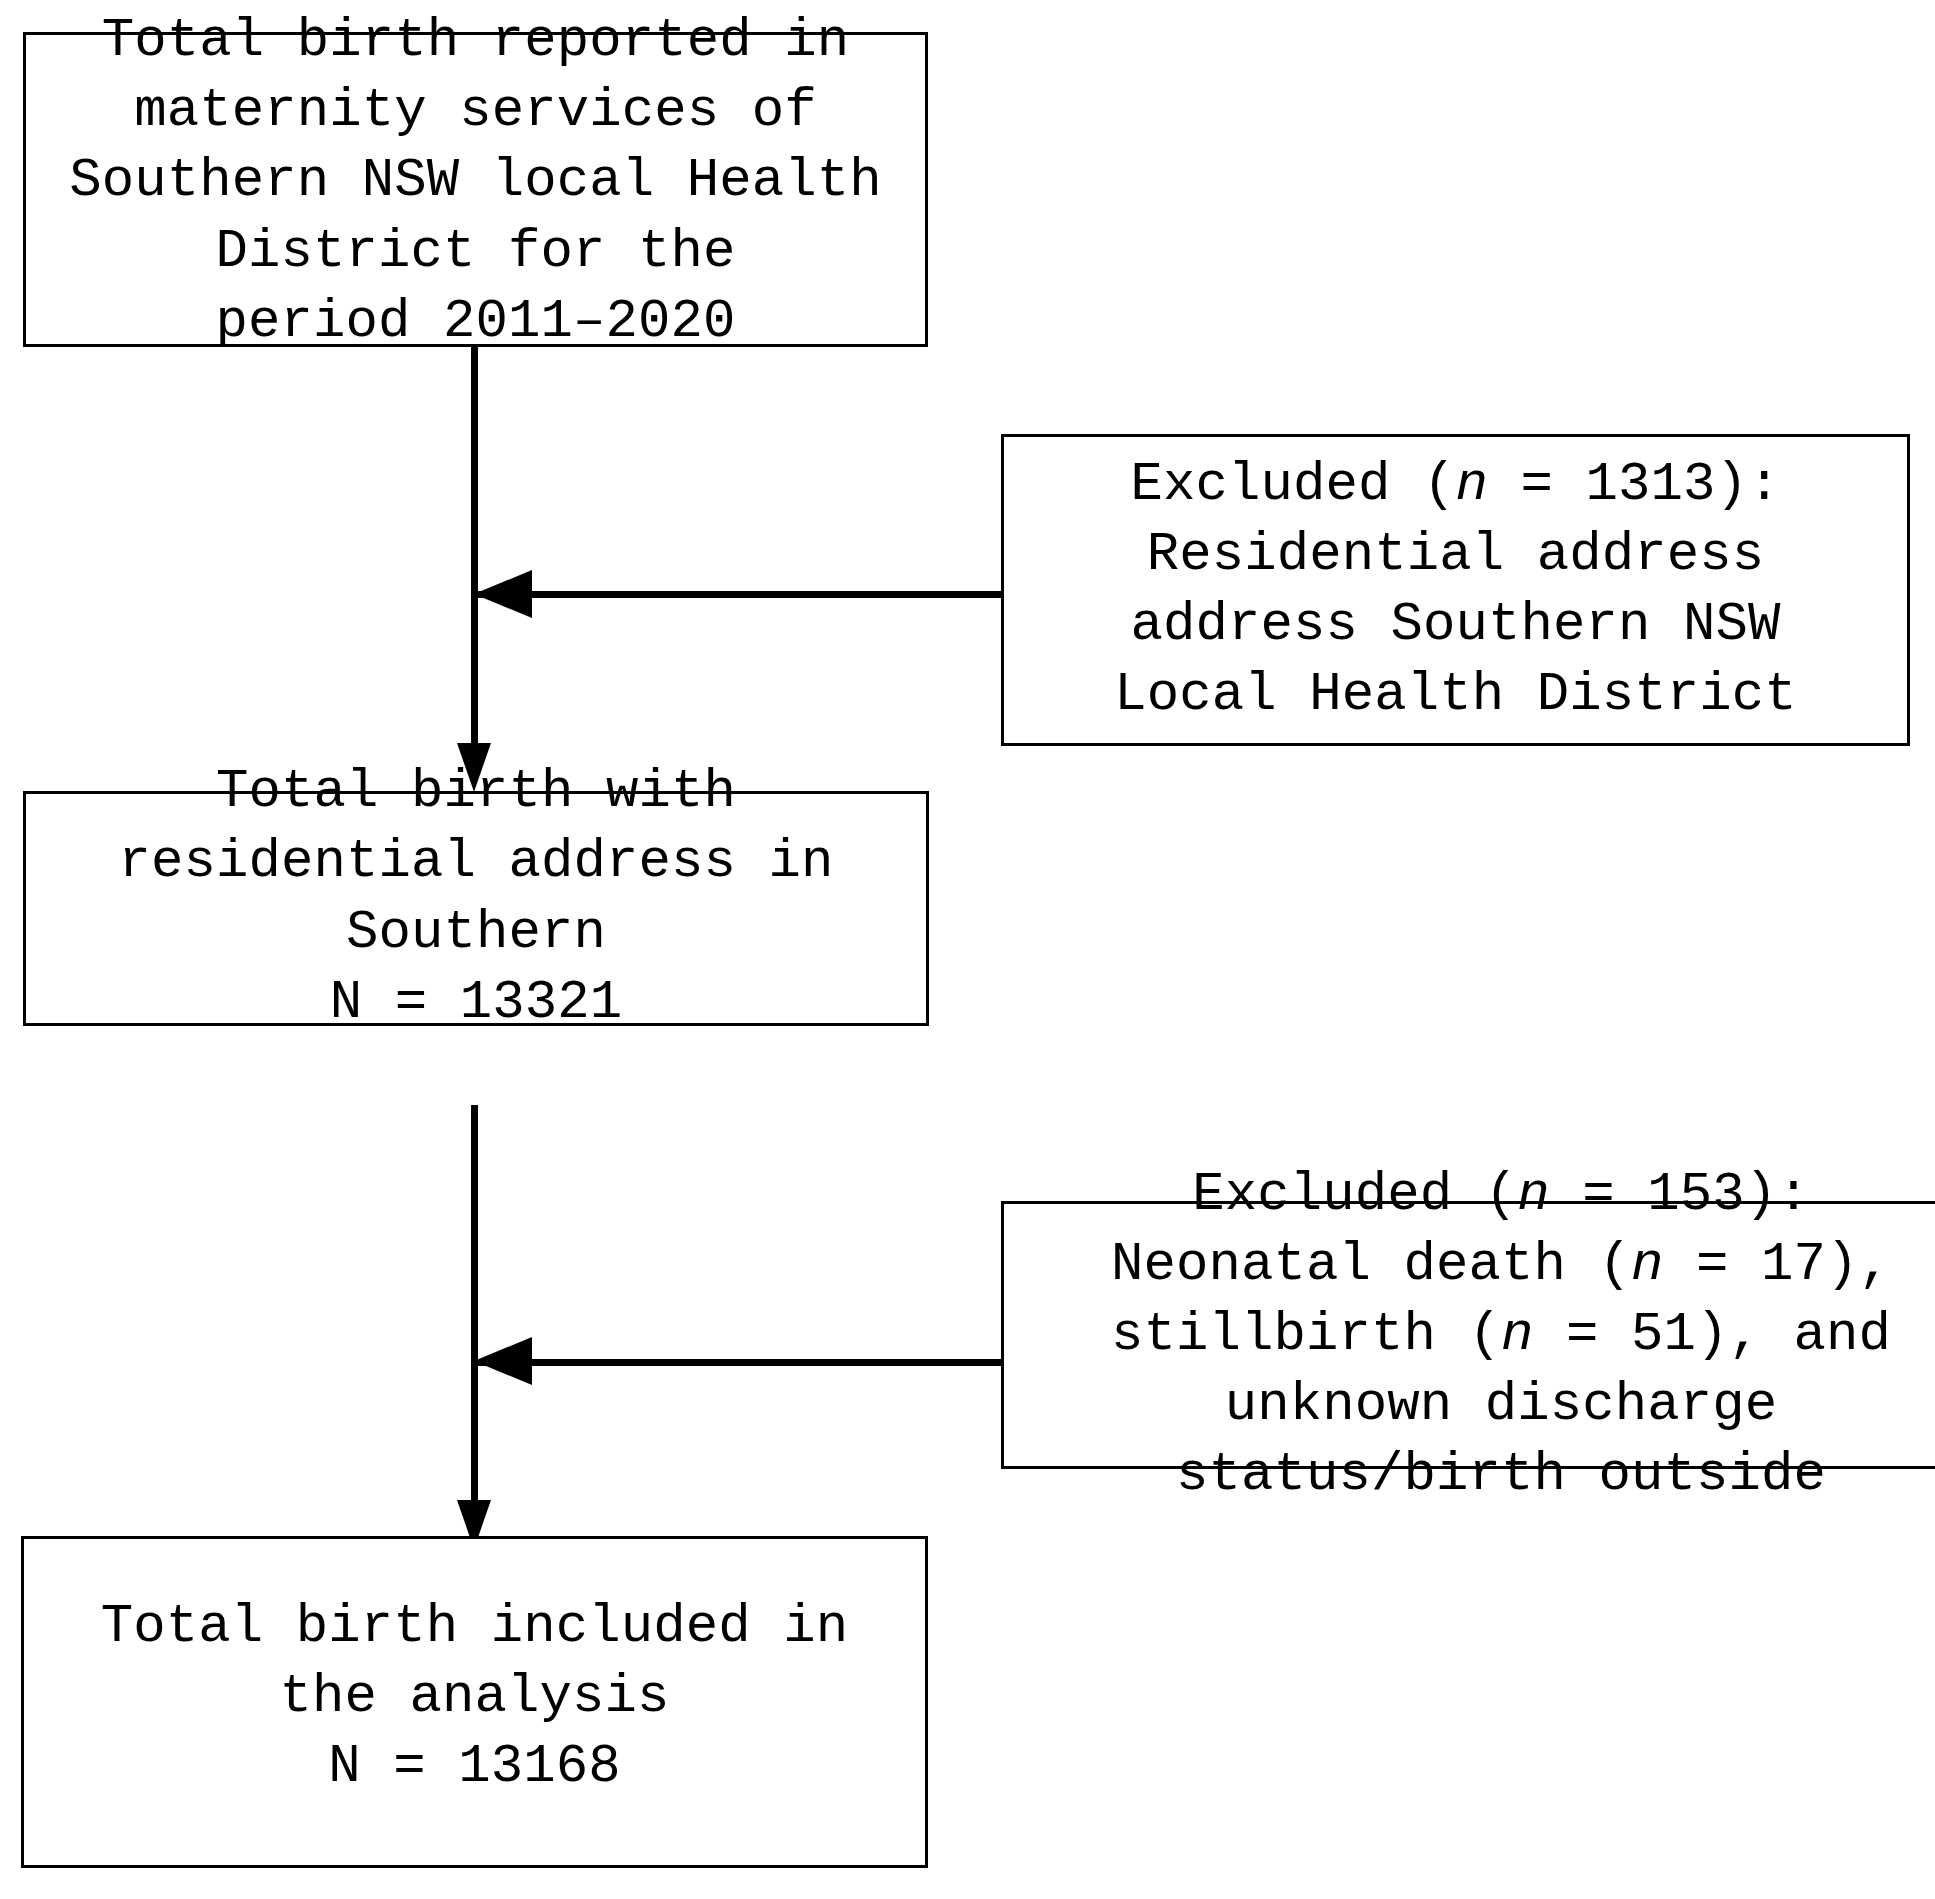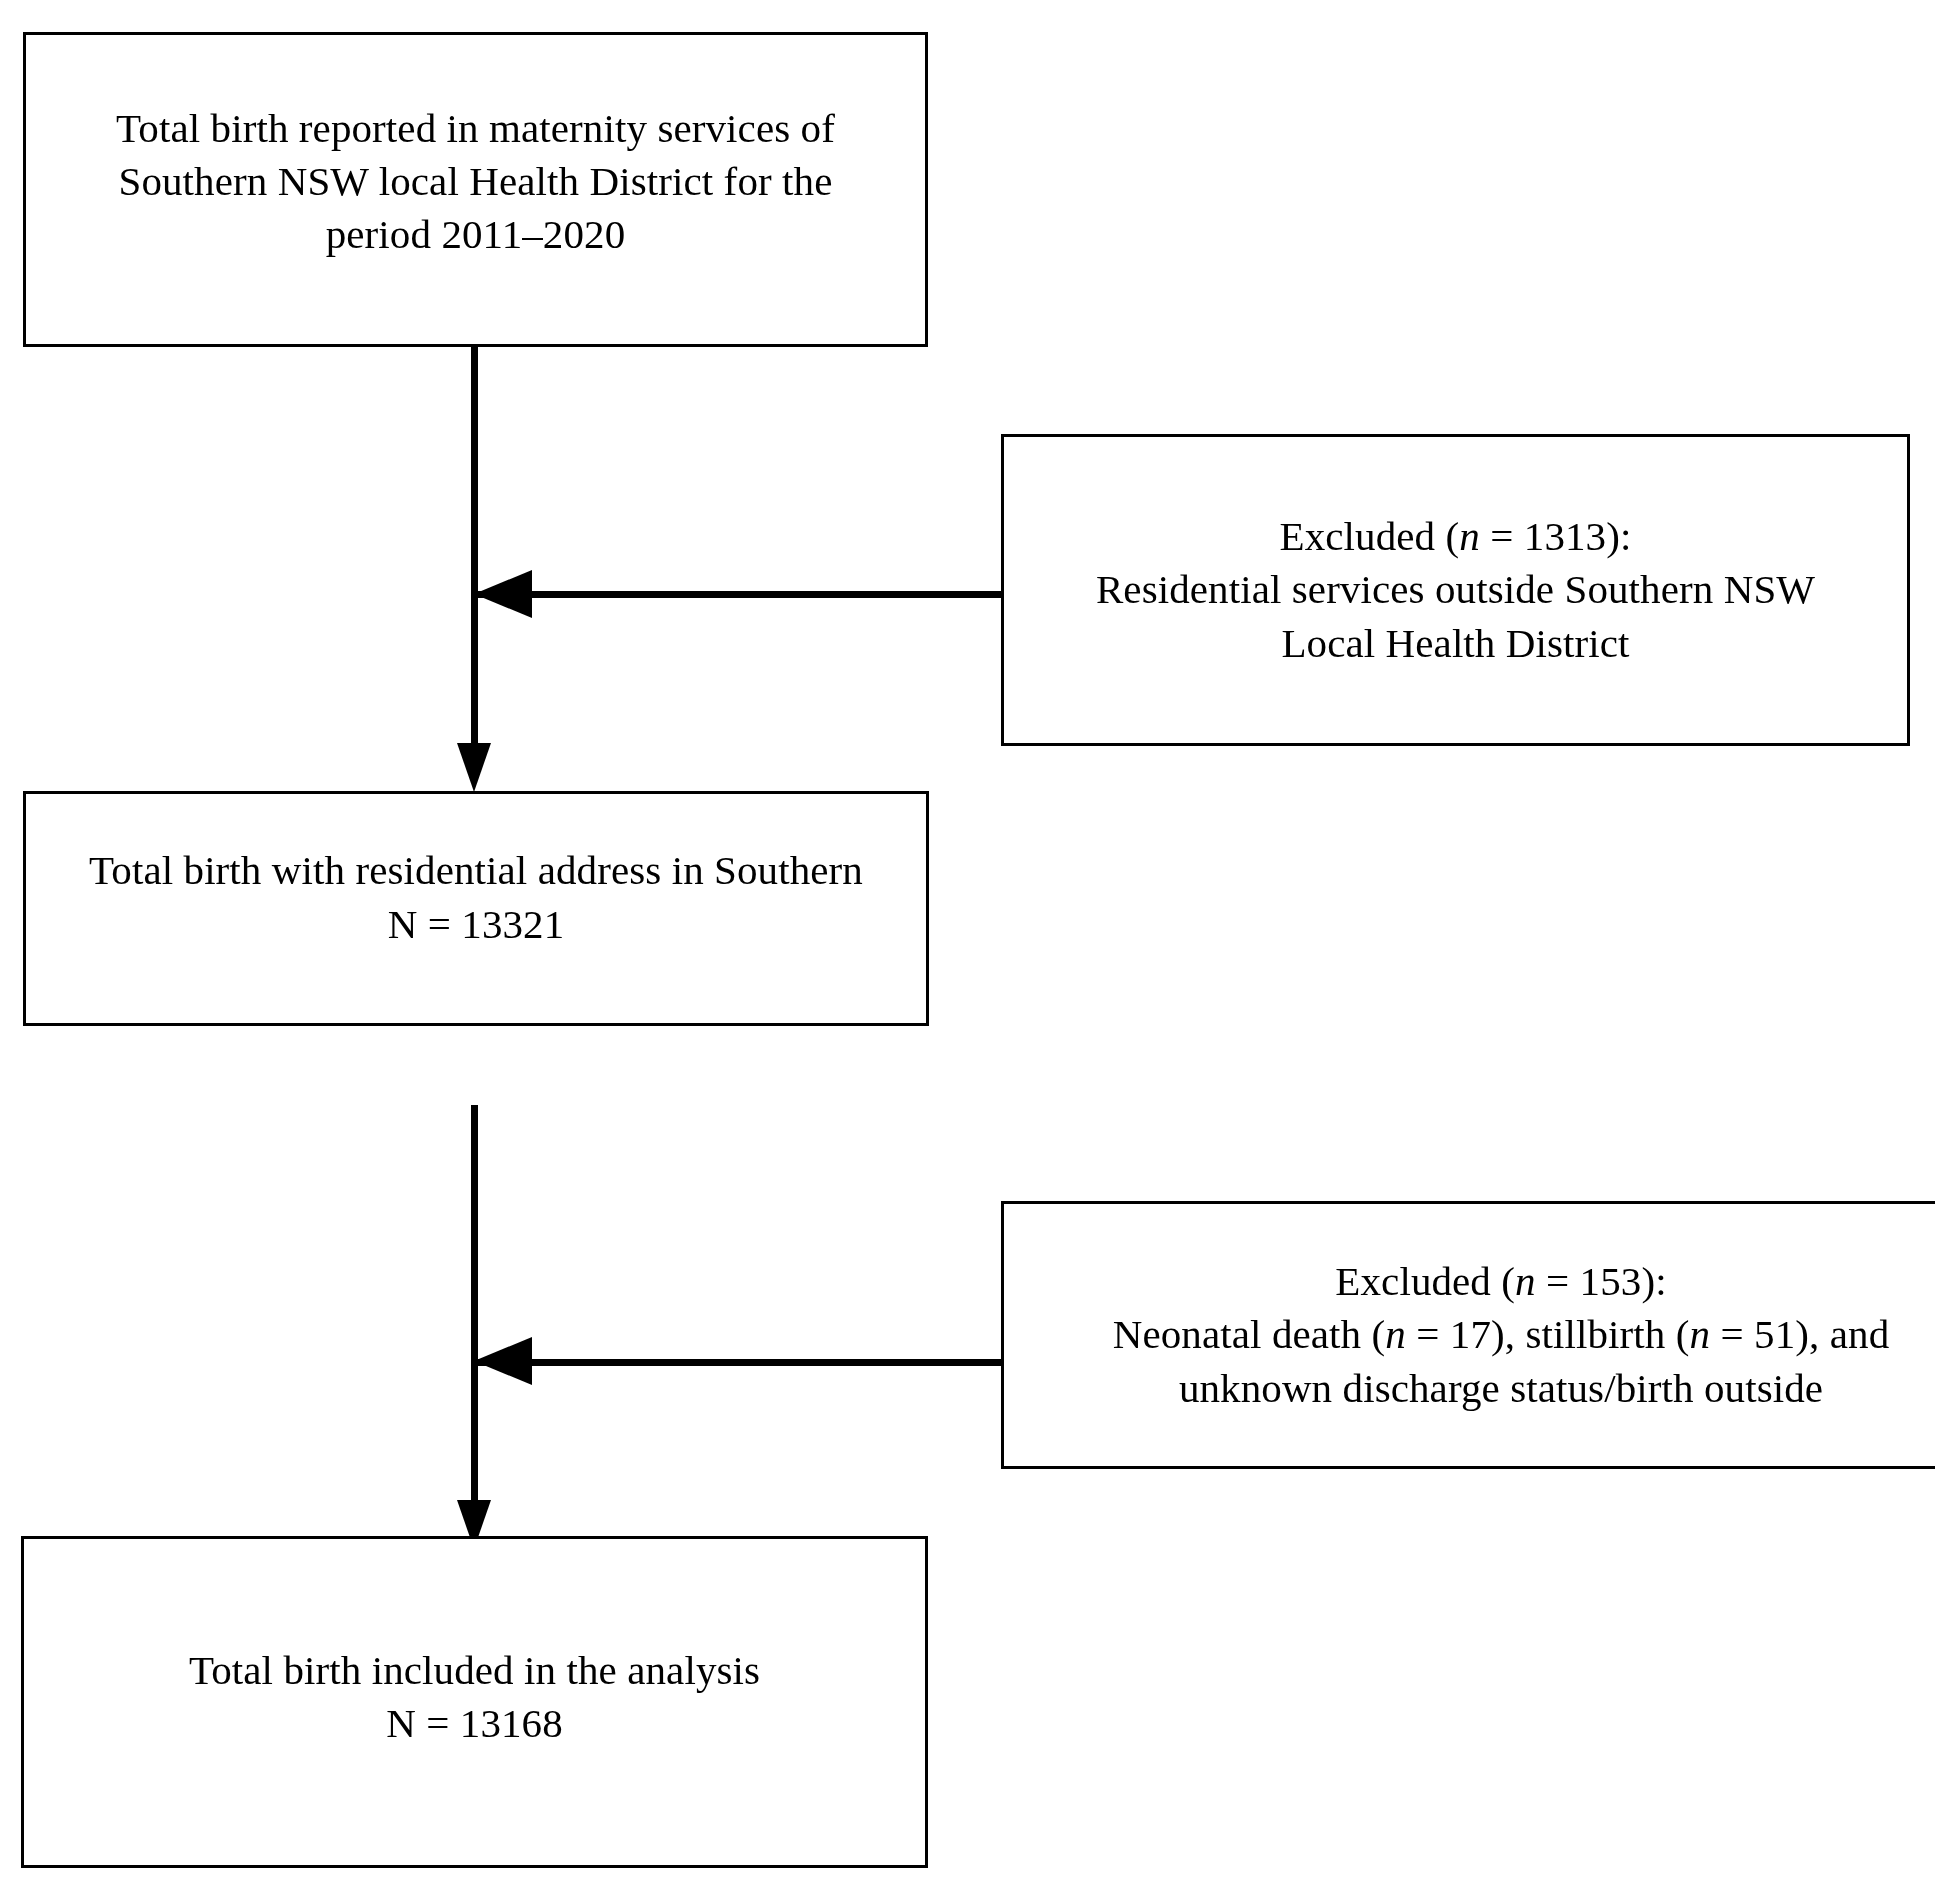--- a/index.html
+++ b/index.html
@@ -22,23 +22,24 @@
     border: 3px solid #000000;
     background: #ffffff;
     display: flex;
     align-items: center;
     justify-content: center;
     text-align: center;
   }
   .node .txt {
     width: 100%;
     padding: 0 13px;
-    font-size: 41px;
+    font-size: 54px;
     line-height: 1.30;
     letter-spacing: 0.1px;
+    font-family: Liberation Mono, monospace;
   }
   .node .txt em {
     font-style: italic;
   }
 
   
   #box-total-birth     { left: 23px;  top: 32px;   width: 905px; height: 315px; }
   #box-total-birth .txt  { transform: translateY(-8.4px); }
 
   #box-residential     { left: 23px;  top: 791px; width: 906px; height: 235px; }
@@ -110,21 +111,21 @@
 
   <div class="vline" id="vline-1"></div>
   <div class="arrow-down" id="arrowhead-down-1"></div>
 
   <div class="hline" id="hline-1"></div>
   <div class="arrow-left" id="arrowhead-left-1"></div>
 
   <div class="node" id="box-excluded-1">
     <div class="txt">
       <div><span>Excluded (</span><em>n</em><span> = 1313):</span></div>
-      <div>Residential services outside Southern NSW</div>
+      <div>Residential address address Southern NSW</div>
       <div>Local Health District</div>
     </div>
   </div>
 
   <div class="node" id="box-residential">
     <div class="txt">
       <div>Total birth with residential address in Southern</div>
       <div>N = 13321</div>
     </div>
   </div>

